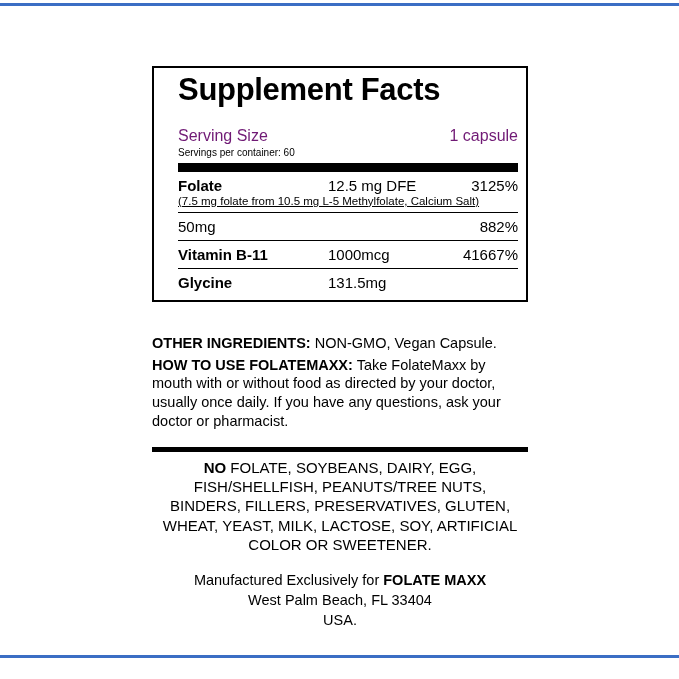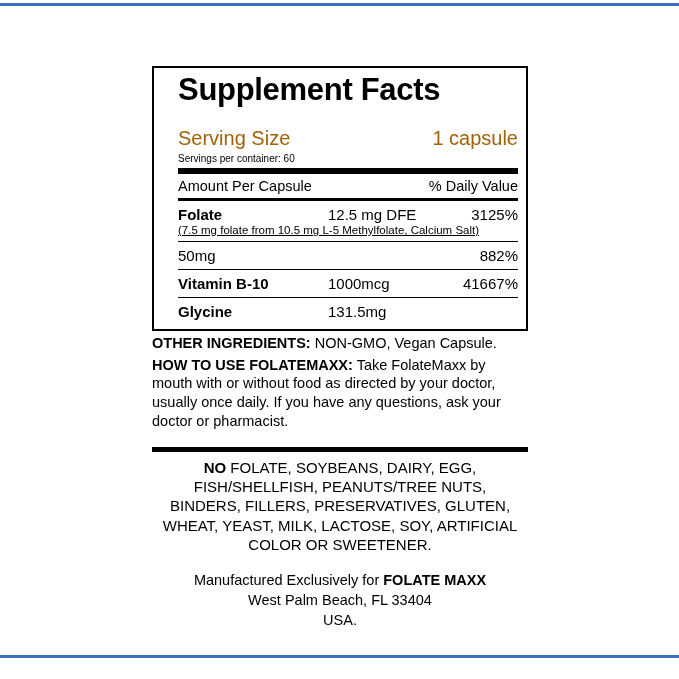--- a/index.html
+++ b/index.html
@@ -50,23 +50,23 @@
     font-family: "Liberation Sans", sans-serif;
     font-size: 31px;
     font-weight: bold;
     letter-spacing: -0.3px;
     line-height: 1.05;
     margin: 6px 0 4px 0;
   }
   .sf-row {
     display: flex;
     justify-content: space-between;
-    font-size: 20px;
+    font-size: 16px;
     line-height: 1.35;
-    color: #a16207;
+    color: #701a75;
     margin-top: 18px;
   }
   .sf-serving-line {
     font-size: 10px;
     line-height: 1.35;
   }
   .rule-thick {
     border-top: 6px solid #000;
     margin: 3px 0 0 0;
   }
@@ -162,24 +162,20 @@
 
     <div class="sf-row">
       <span>Serving Size</span>
       <span>1 capsule</span>
     </div>
 
     <div class="sf-serving-line">Servings per container: 60</div>
 
     <div class="rule-thick"></div>
 
-    <div class="hdr-row">
-      <span>Amount Per Capsule</span>
-      <span>% Daily Value</span>
-    </div>
 
     <div class="rule-med"></div>
 
     <div class="nut-row">
       <div class="nut-line">
         <span class="nut-name">Folate</span>
         <span class="nut-amt">12.5 mg DFE</span>
         <span class="nut-dv">3125%</span>
       </div>
       <div class="nut-sub">(7.5 mg folate from  10.5 mg L-5 Methylfolate, Calcium Salt)</div>
@@ -191,21 +187,21 @@
       <div class="nut-line">
         <span class="nut-amt">50mg</span>
         <span class="nut-dv">882%</span>
       </div>
     </div>
 
     <div class="rule-thin"></div>
 
     <div class="nut-row">
       <div class="nut-line">
-        <span class="nut-name">Vitamin B-10</span>
+        <span class="nut-name">Vitamin B-11</span>
         <span class="nut-amt">1000mcg</span>
         <span class="nut-dv">41667%</span>
       </div>
     </div>
 
     <div class="rule-thin"></div>
 
     <div class="nut-row">
       <div class="nut-line">
         <span class="nut-name">Glycine</span>

